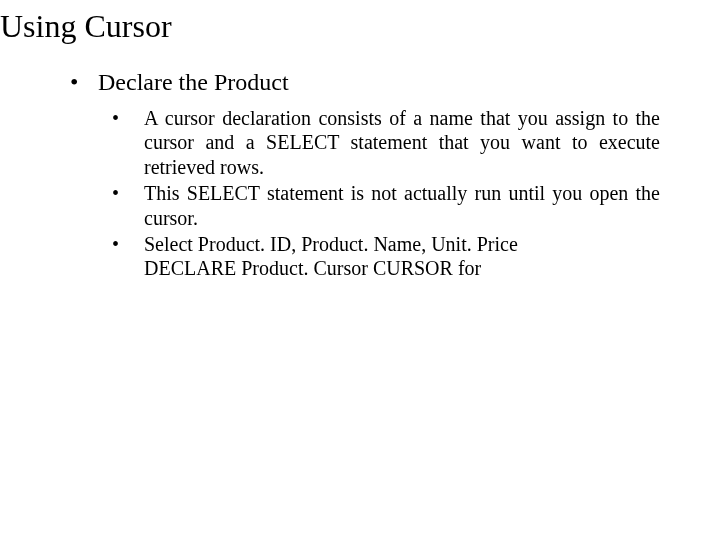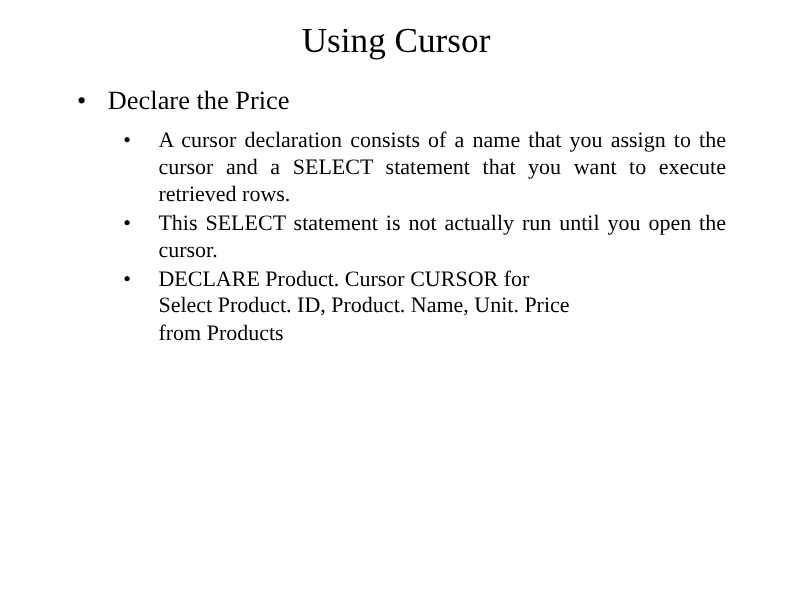--- a/index.html
+++ b/index.html
@@ -11,24 +11,23 @@
     font-family: "Times New Roman", Times, serif;
     color: #000;
   }
   .slide {
     width: 720px;
     height: 540px;
     position: relative;
     box-sizing: border-box;
   }
   .title {
-    text-align: center;
     font-size: 32px;
     font-weight: normal;
-    margin: 18px 0 24px 0;
+    margin: 8px 0 24px 0;
   }
   .level1 {
     font-size: 24px;
     margin: 0 0 10px 70px;
     position: relative;
     padding-left: 28px;
   }
   .level1::before {
     content: "•";
     position: absolute;
@@ -53,32 +52,31 @@
     margin: 0 60px 0 144px;
     line-height: 1.22;
   }
 </style>
 </head>
 <body>
 
 <div class="slide">
   <div class="title">Using Cursor</div>
 
-  <div class="level1">Declare the Price</div>
+  <div class="level1">Declare the Product</div>
 
   <div class="level2">
     <span class="bullet">•</span>
     <span>A cursor declaration consists of a name that you assign to the cursor and a SELECT statement that you want to execute retrieved rows.</span>
   </div>
 
   <div class="level2">
     <span class="bullet">•</span>
     <span>This SELECT statement is not actually run until you open the cursor.</span>
   </div>
 
   <div class="level2">
     <span class="bullet">•</span>
   </div>
 
+  <div class="sub-line">Select Product. ID, Product. Name, Unit. Price</div>
   <div class="sub-line">DECLARE Product. Cursor CURSOR for</div>
-  <div class="sub-line">Select Product. ID, Product. Name, Unit. Price</div>
-  <div class="sub-line">from Products</div>
 </div>
 
 </body></html>

